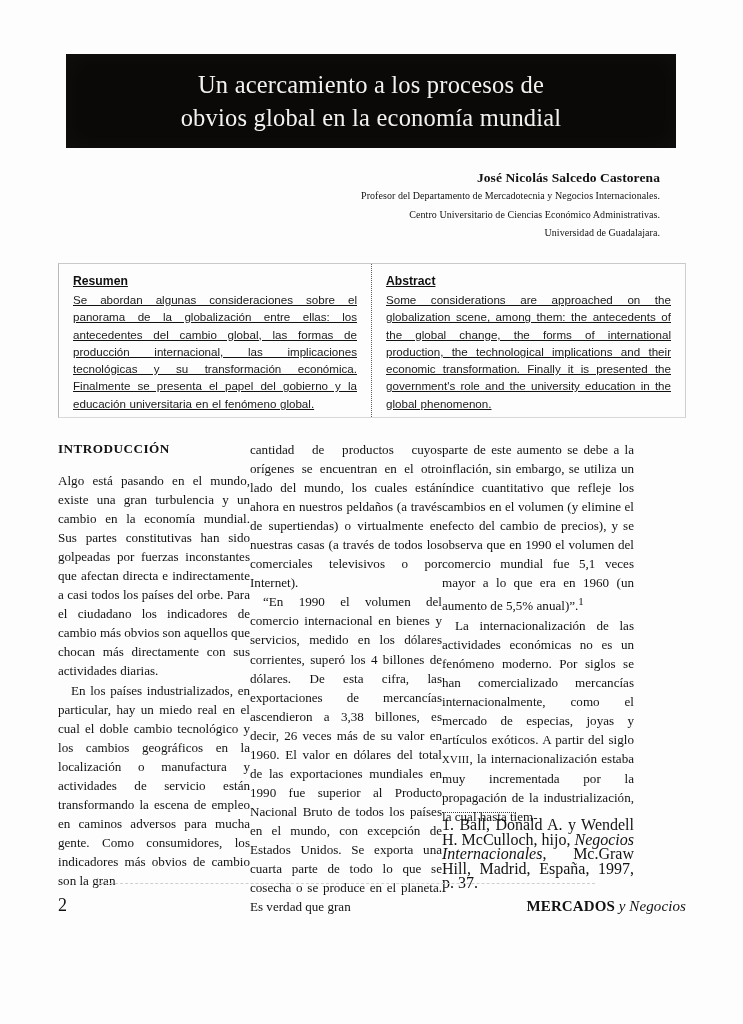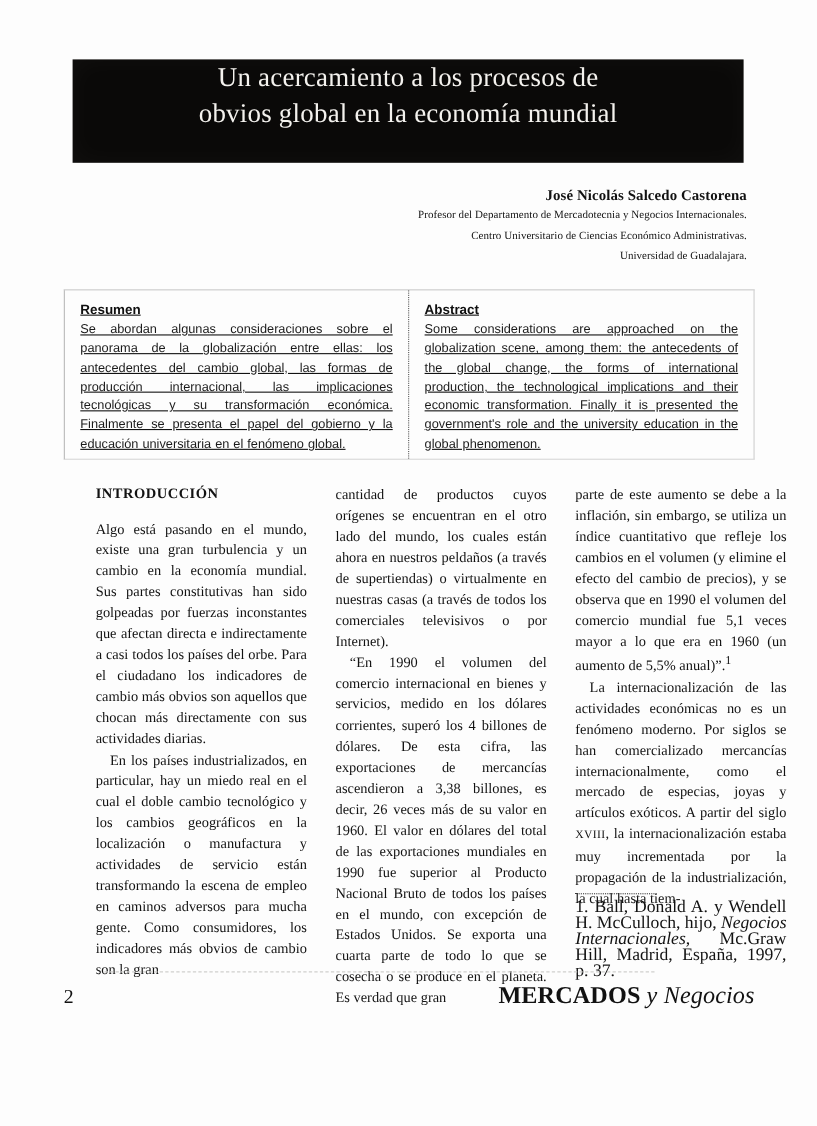--- a/index.html
+++ b/index.html
@@ -28,36 +28,37 @@
   .title-banner {
     position: absolute;
     left: 66px;
     top: 54px;
     width: 610px;
     height: 94px;
     background: #0a0908;
     display: flex;
     flex-direction: column;
     align-items: center;
+    justify-content: center;
     box-shadow: inset 0 0 26px rgba(255,255,255,0.035);
   }
   .title-line {
     color: #f4f2ee;
     font-family: "Liberation Serif", serif;
     font-size: 24.5px;
     line-height: 33px;
     letter-spacing: 0.2px;
     text-align: center;
     white-space: nowrap;
   }
 
   
   .author-block {
     position: absolute;
-    right: 64px;
+    right: 83px;
     top: 168px;
     width: 480px;
     text-align: right;
   }
   .author-name {
     font-family: "Liberation Serif", serif;
     font-weight: bold;
     font-size: 13.5px;
     line-height: 19px;
     letter-spacing: 0.1px;
@@ -116,22 +117,21 @@
   }
 
   
   .body-cols {
     position: absolute;
     left: 58px;
     top: 440px;
     width: 628px;
     height: 430px;
     display: flex;
-    justify-content: space-between;
-    margin-left: 29px;
+    justify-content: flex-start;
   }
   .col {
     width: 192px;
     position: relative;
   }
   .section-title {
     font-family: "Liberation Serif", serif;
     font-weight: bold;
     font-size: 13.2px;
     letter-spacing: 0.45px;
@@ -189,21 +189,21 @@
     align-items: baseline;
     justify-content: space-between;
   }
   .page-number {
     font-family: "Liberation Serif", serif;
     font-size: 18px;
     line-height: 24px;
   }
   .journal-name {
     font-family: "Liberation Serif", serif;
-    font-size: 22px;
+    font-size: 15px;
     line-height: 24px;
     letter-spacing: 0.1px;
   }
   .journal-name .bold { font-weight: bold; }
   .journal-name .it { font-style: italic; }
 </style>
 </head>
 <body>
 
 <div class="page">

